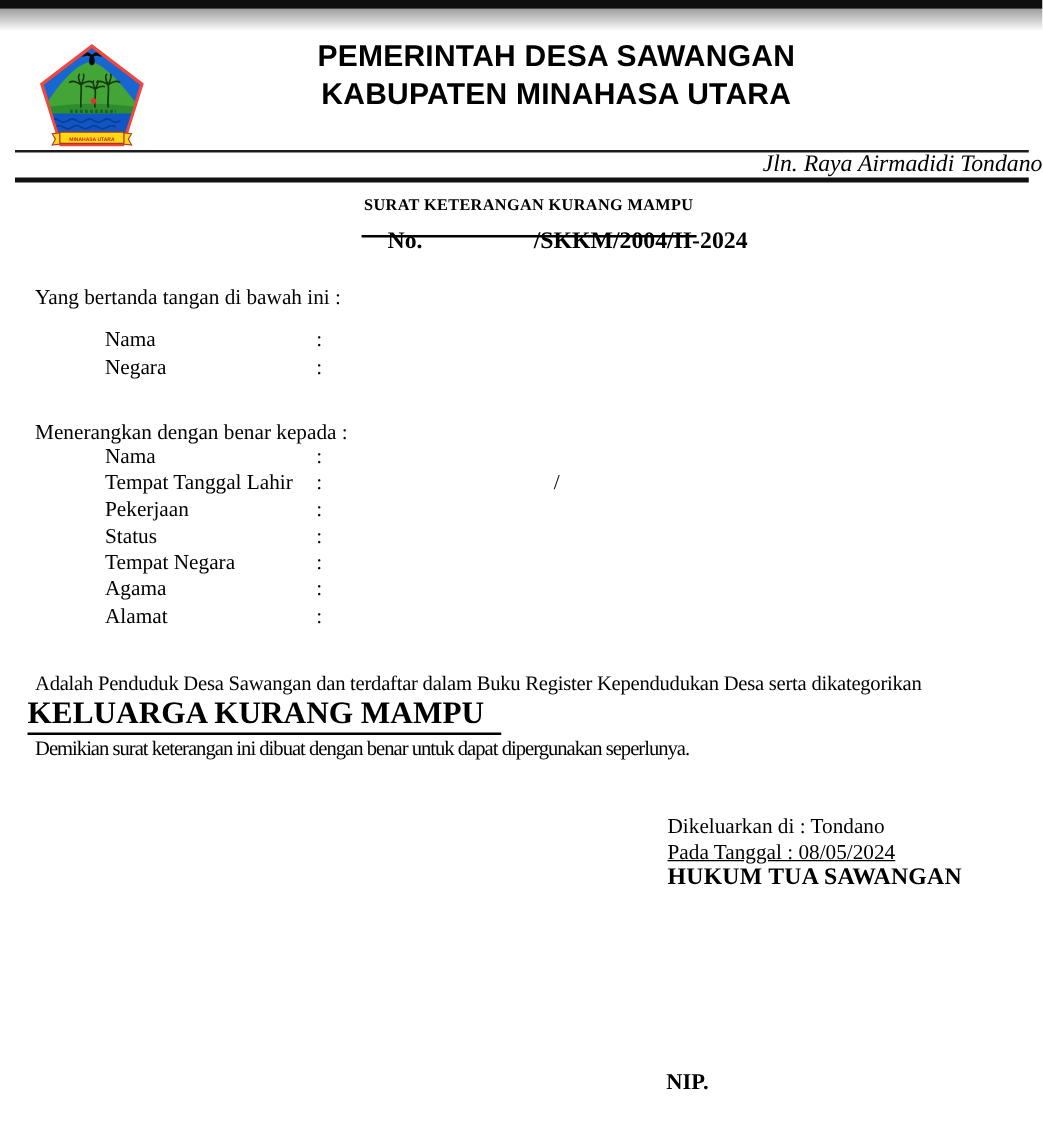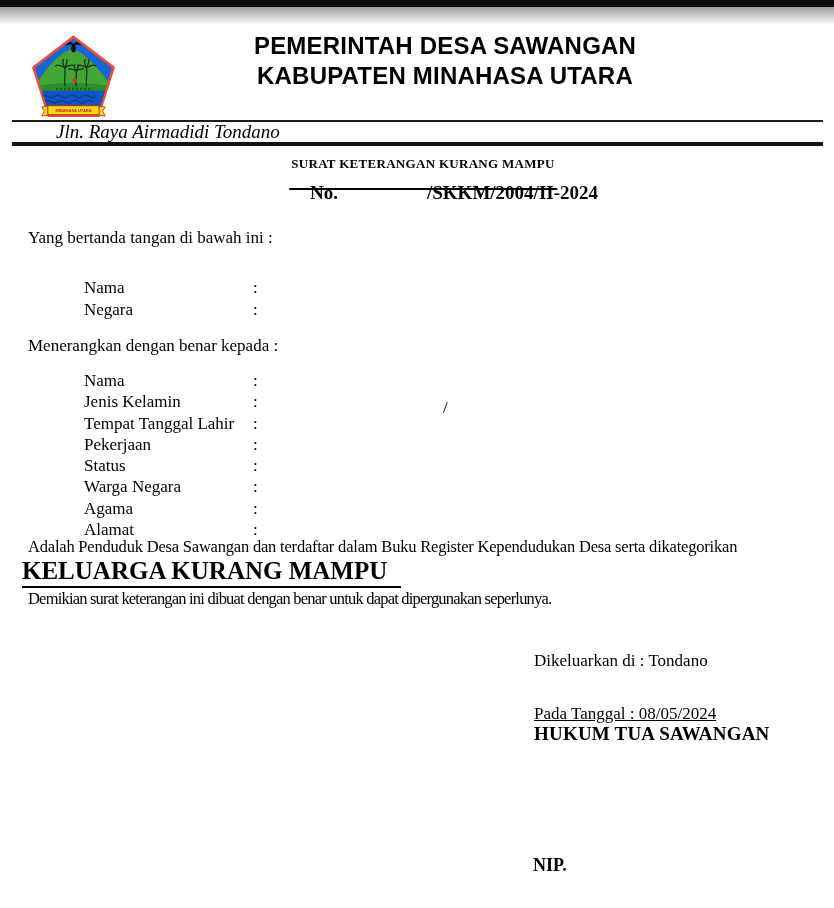--- a/index.html
+++ b/index.html
@@ -11,49 +11,49 @@
   .top-edge{left:0;top:0;width:834px;height:7px;background:#0e0e0e;}
   .top-shadow{left:0;top:7px;width:834px;height:18px;
       background:linear-gradient(to bottom,rgba(60,60,60,.5),rgba(255,255,255,0));}
 
   
   .crest{left:29px;top:33px;width:89px;height:87px;}
   .org-block{left:56px;right:0;top:31px;text-align:center;
       font-family:"Liberation Sans","DejaVu Sans",sans-serif;
       font-weight:bold;font-size:24px;line-height:30px;letter-spacing:.2px;}
   .rule-thin{left:12px;right:11px;top:120px;height:2px;background:#1c1c1c;}
-  .address{left:56px;right:0;top:121px;text-align:left;font-style:italic;
+  .address{left:56px;right:0;top:121px;text-align:right;font-style:italic;
       font-size:19px;line-height:21px;}
   .rule-thick{left:12px;right:11px;top:142px;height:3.5px;background:#111;}
 
   
   .title{left:423px;top:156px;transform:translateX(-50%);font-weight:bold;font-size:13px;
       letter-spacing:.3px;white-space:nowrap;border-bottom:2px solid #000;padding:0 2px 16px 2px;}
   .no-label{left:310px;top:182px;font-weight:bold;font-size:19px;}
   .no-value{left:427px;top:182px;font-weight:bold;font-size:19px;}
 
   
   .line17{font-size:17px;line-height:21px;white-space:nowrap;}
   .opening{left:28px;top:227px;}
   .explain{left:28px;top:335px;}
   .fields{left:84px;font-size:17px;}
   .signer-fields{top:262px;}
   .recipient-fields{top:355px;}
   .frow{position:relative;height:21.3px;white-space:nowrap;}
   .signer-fields .frow{height:21.8px;}
-  .flabel{display:inline-block;width:169px;margin-top:16px;}
+  .flabel{display:inline-block;width:169px;}
   .fslash{position:absolute;left:359px;top:0;}
   .statement1{left:28px;top:537px;font-size:16.5px;letter-spacing:-0.2px;white-space:nowrap;}
   .category{left:22px;top:557px;font-weight:bold;font-size:25px;white-space:nowrap;
       border-bottom:2px solid #000;padding-right:14px;padding-bottom:1px;}
   .closing{left:28px;top:589px;font-size:16.5px;letter-spacing:-0.8px;white-space:nowrap;}
 
   
   .sig{left:534px;top:651px;font-size:17px;line-height:20.5px;white-space:nowrap;}
-  .sig .date{text-decoration:underline;margin-top:32px;}
+  .sig .date{text-decoration:underline;}
   .sig .office{font-weight:bold;font-size:19px;letter-spacing:.2px;}
   .nip{left:533px;top:855px;font-weight:bold;font-size:18px;}
 </style>
 </head>
 <body>
 
 <div class="abs top-edge"></div>
 <div class="abs top-shadow"></div>
 
 <svg class="abs crest" viewBox="0 0 100 100">
@@ -114,34 +114,31 @@
     <span></span>
   </div>
 </div>
 
 <div class="abs line17 explain">Menerangkan dengan benar kepada :</div>
 <div class="abs fields recipient-fields">
   <div class="frow">
     <span class="flabel">Nama</span><span>:</span>
   </div>
   <div class="frow">
-    <span class="flabel">Jenis Kelamin</span><span>:</span>
-  </div>
-  <div class="frow">
     <span class="flabel">Tempat Tanggal Lahir</span><span>:</span>
     <span class="fslash">/</span>
   </div>
   <div class="frow">
     <span class="flabel">Pekerjaan</span><span>:</span>
   </div>
   <div class="frow">
     <span class="flabel">Status</span><span>:</span>
   </div>
   <div class="frow">
-    <span class="flabel">Warga Negara</span><span>:</span>
+    <span class="flabel">Tempat Negara</span><span>:</span>
   </div>
   <div class="frow">
     <span class="flabel">Agama</span><span>:</span>
   </div>
   <div class="frow">
     <span class="flabel">Alamat</span><span>:</span>
   </div>
 </div>
 
 <div class="abs statement1">Adalah Penduduk Desa Sawangan dan terdaftar dalam Buku Register Kependudukan Desa serta dikategorikan</div>

